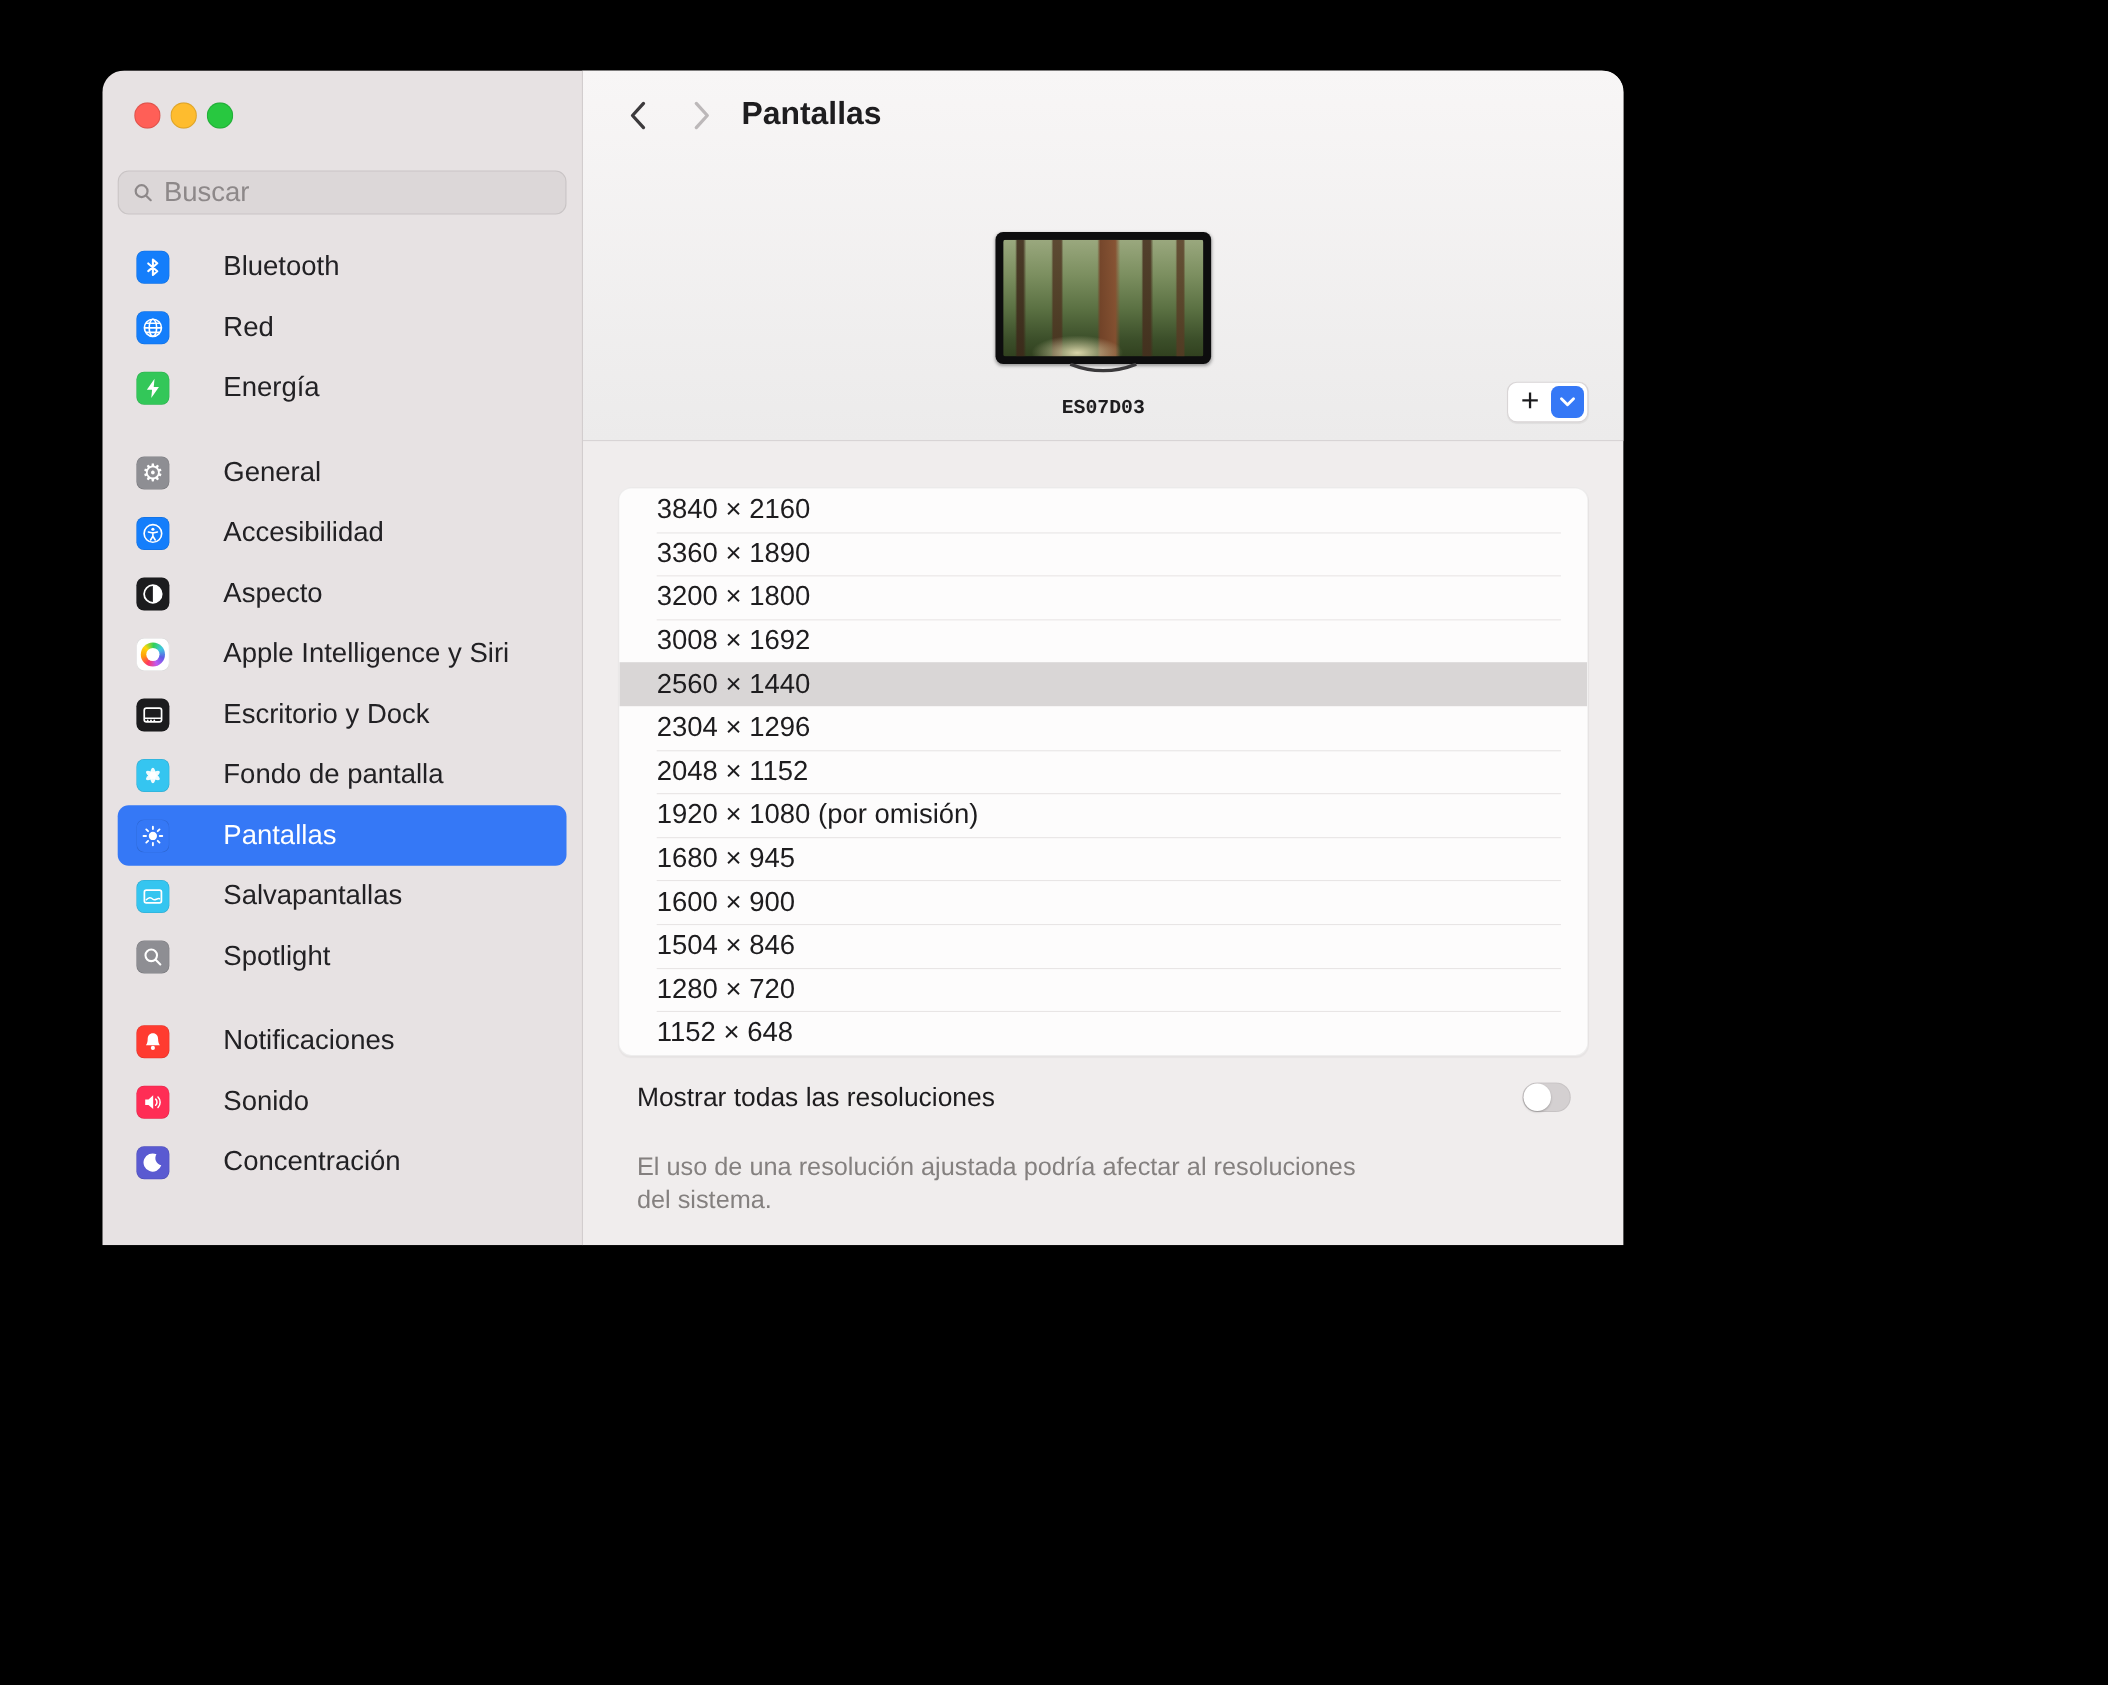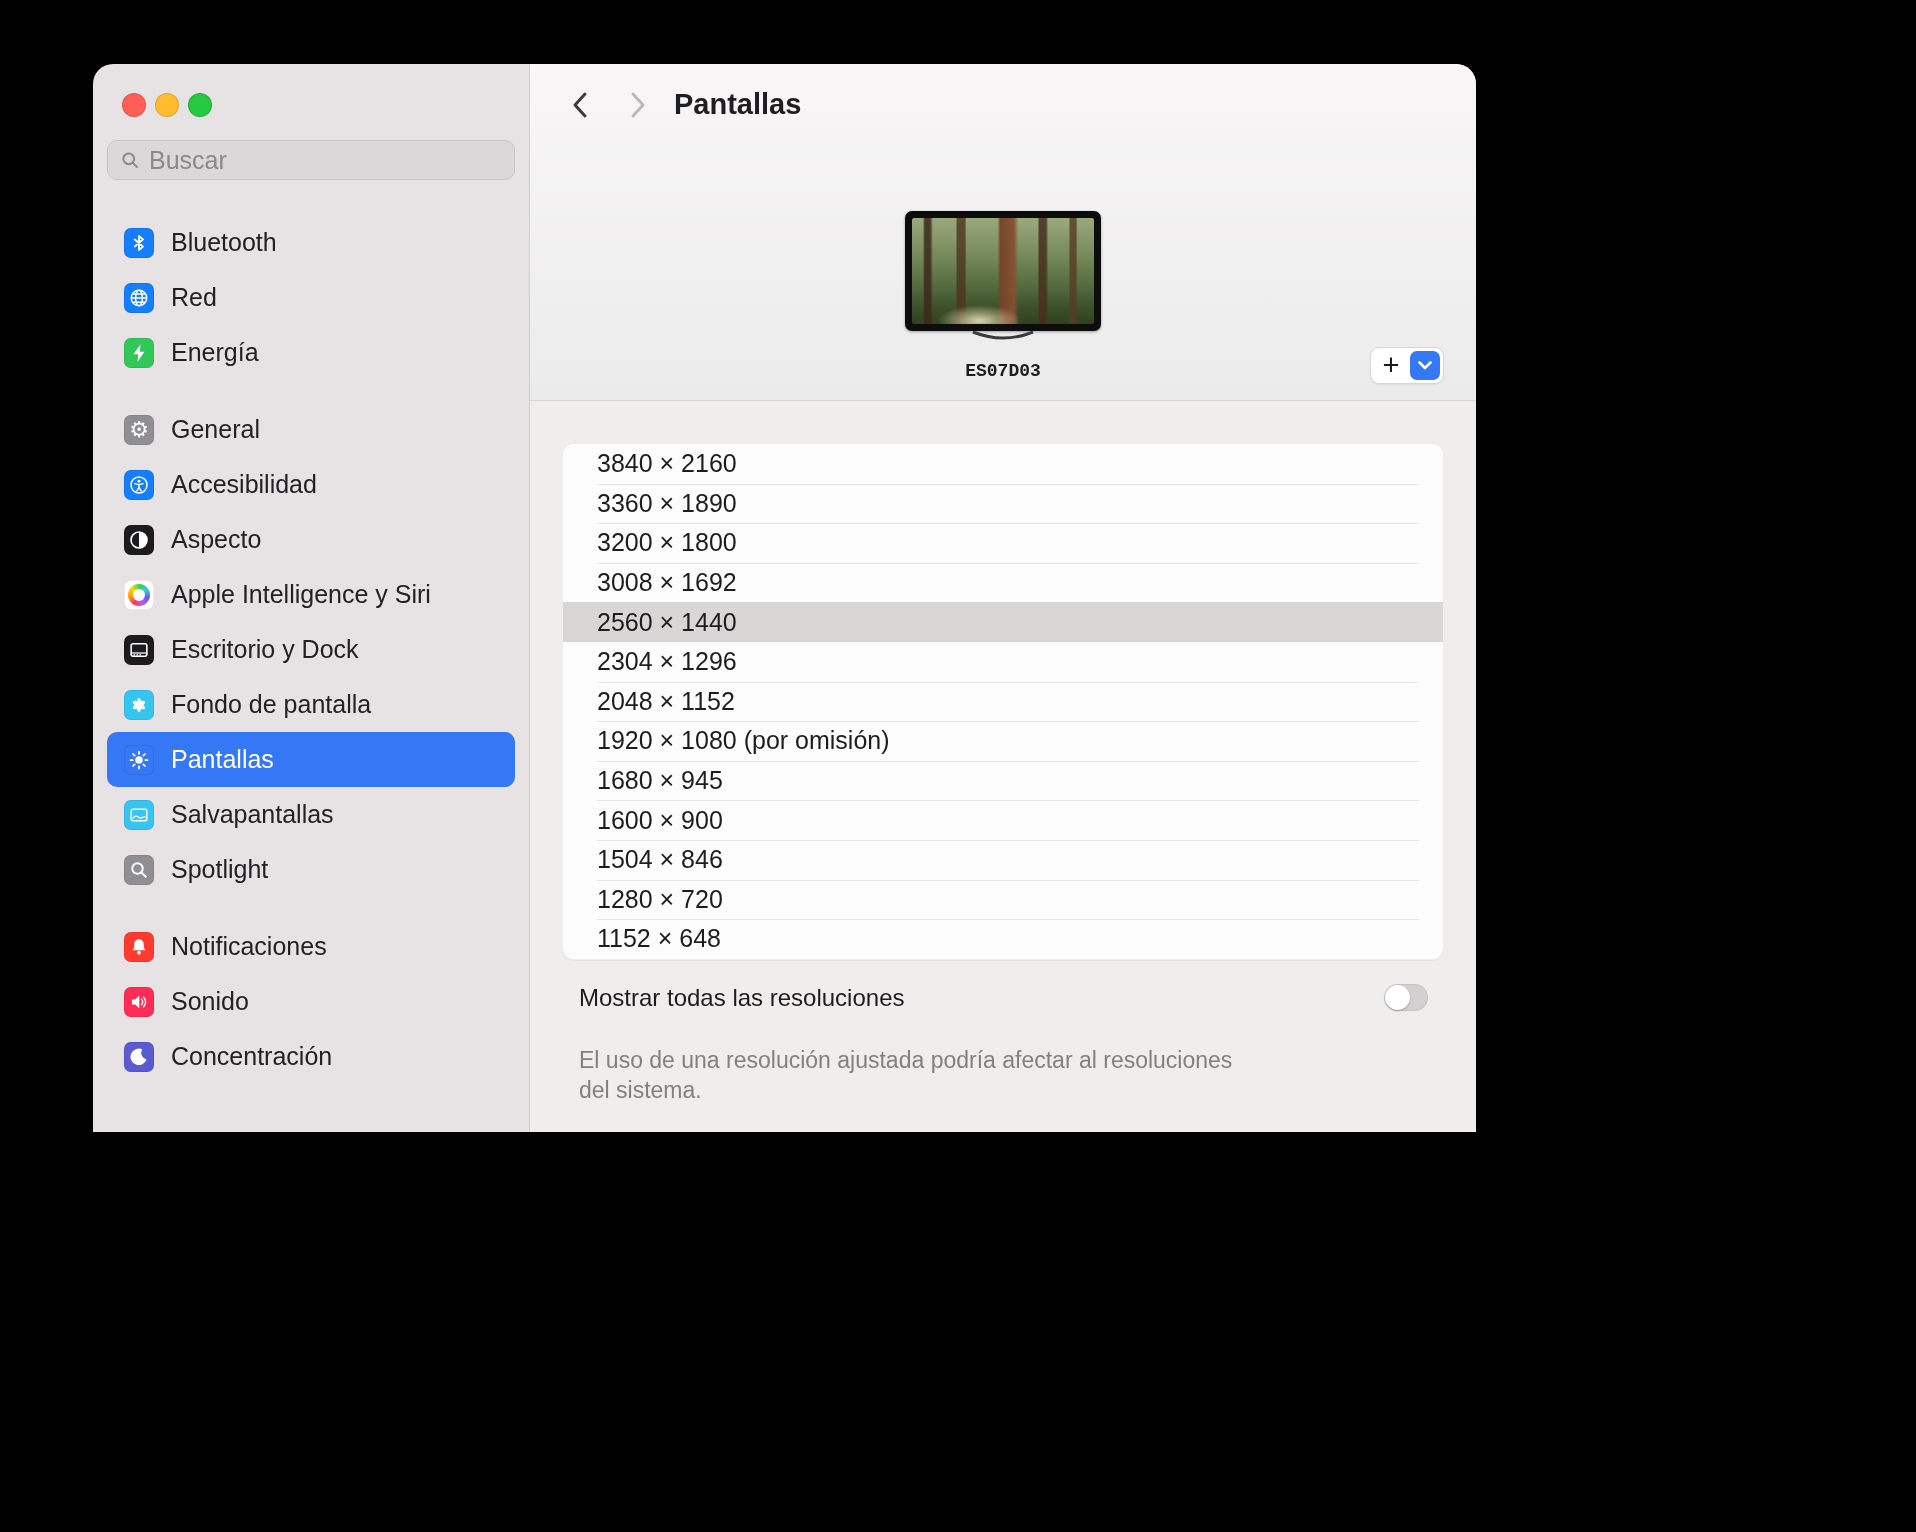--- a/index.html
+++ b/index.html
@@ -14,32 +14,32 @@
 
   
   .sidebar{
     position:relative; width:437px; height:100%;
     background:#e7e2e3; border-right:1px solid #d2cdce; flex:none;
   }
   .traffic{ position:absolute; top:29px; left:29px; display:flex; gap:9px; }
   .light{ width:24px; height:24px; border-radius:50%; border:1px solid rgba(0,0,0,.12); }
   .light.red{ background:#ff5f57; } .light.yellow{ background:#febc2e; } .light.green{ background:#28c840; }
 
-  .search-wrap{ position:absolute; top:76px; left:14px; right:14px; height:40px;
+  .search-wrap{ position:absolute; top:91px; left:14px; right:14px; height:40px;
     background:#dcd7d8; border:1px solid #c9c4c5; border-radius:10px;
     display:flex; align-items:center; padding:0 12px; gap:9px; }
   .search-wrap svg{ width:20px; height:20px; flex:none; }
   .search-wrap input{ border:none; outline:none; background:transparent; width:100%;
     font-size:25px; color:#3a3638; font-family:"Liberation Sans",sans-serif; }
   .search-wrap input::placeholder{ color:#8d8889; }
 
   .nav{ position:absolute; top:151px; left:14px; right:14px; }
   .nav-group{ margin-bottom:22px; }
   .nav-item{ display:flex; align-items:center; height:55px; padding:0 12px 0 17px;
-    border-radius:10px; cursor:default; }
+    border-radius:10px; cursor:default;gap:32px; }
   .nav-item.selected{ background:#3578f6; }
   .nav-item.selected .nav-label{ color:#fff; }
   .nav-icon{ width:30px; height:30px; border-radius:7px; margin-right:17px; flex:none;
     display:flex; align-items:center; justify-content:center;
     box-shadow:inset 0 0 0 .5px rgba(0,0,0,.15); }
   .nav-icon svg{ width:20px; height:20px; }
   .nav-icon .glyph{ color:#fff; font-size:22px; line-height:1; }
   .nav-label{ font-size:25px; color:#222124; white-space:nowrap; }
   .siri-swirl{ width:22px; height:22px; border-radius:50%; position:relative;
     background:conic-gradient(from 210deg,#ff375f,#ff9f0a,#ffd60a,#30d158,#40c8e0,#5e5ce6,#bf5af2,#ff375f); }

